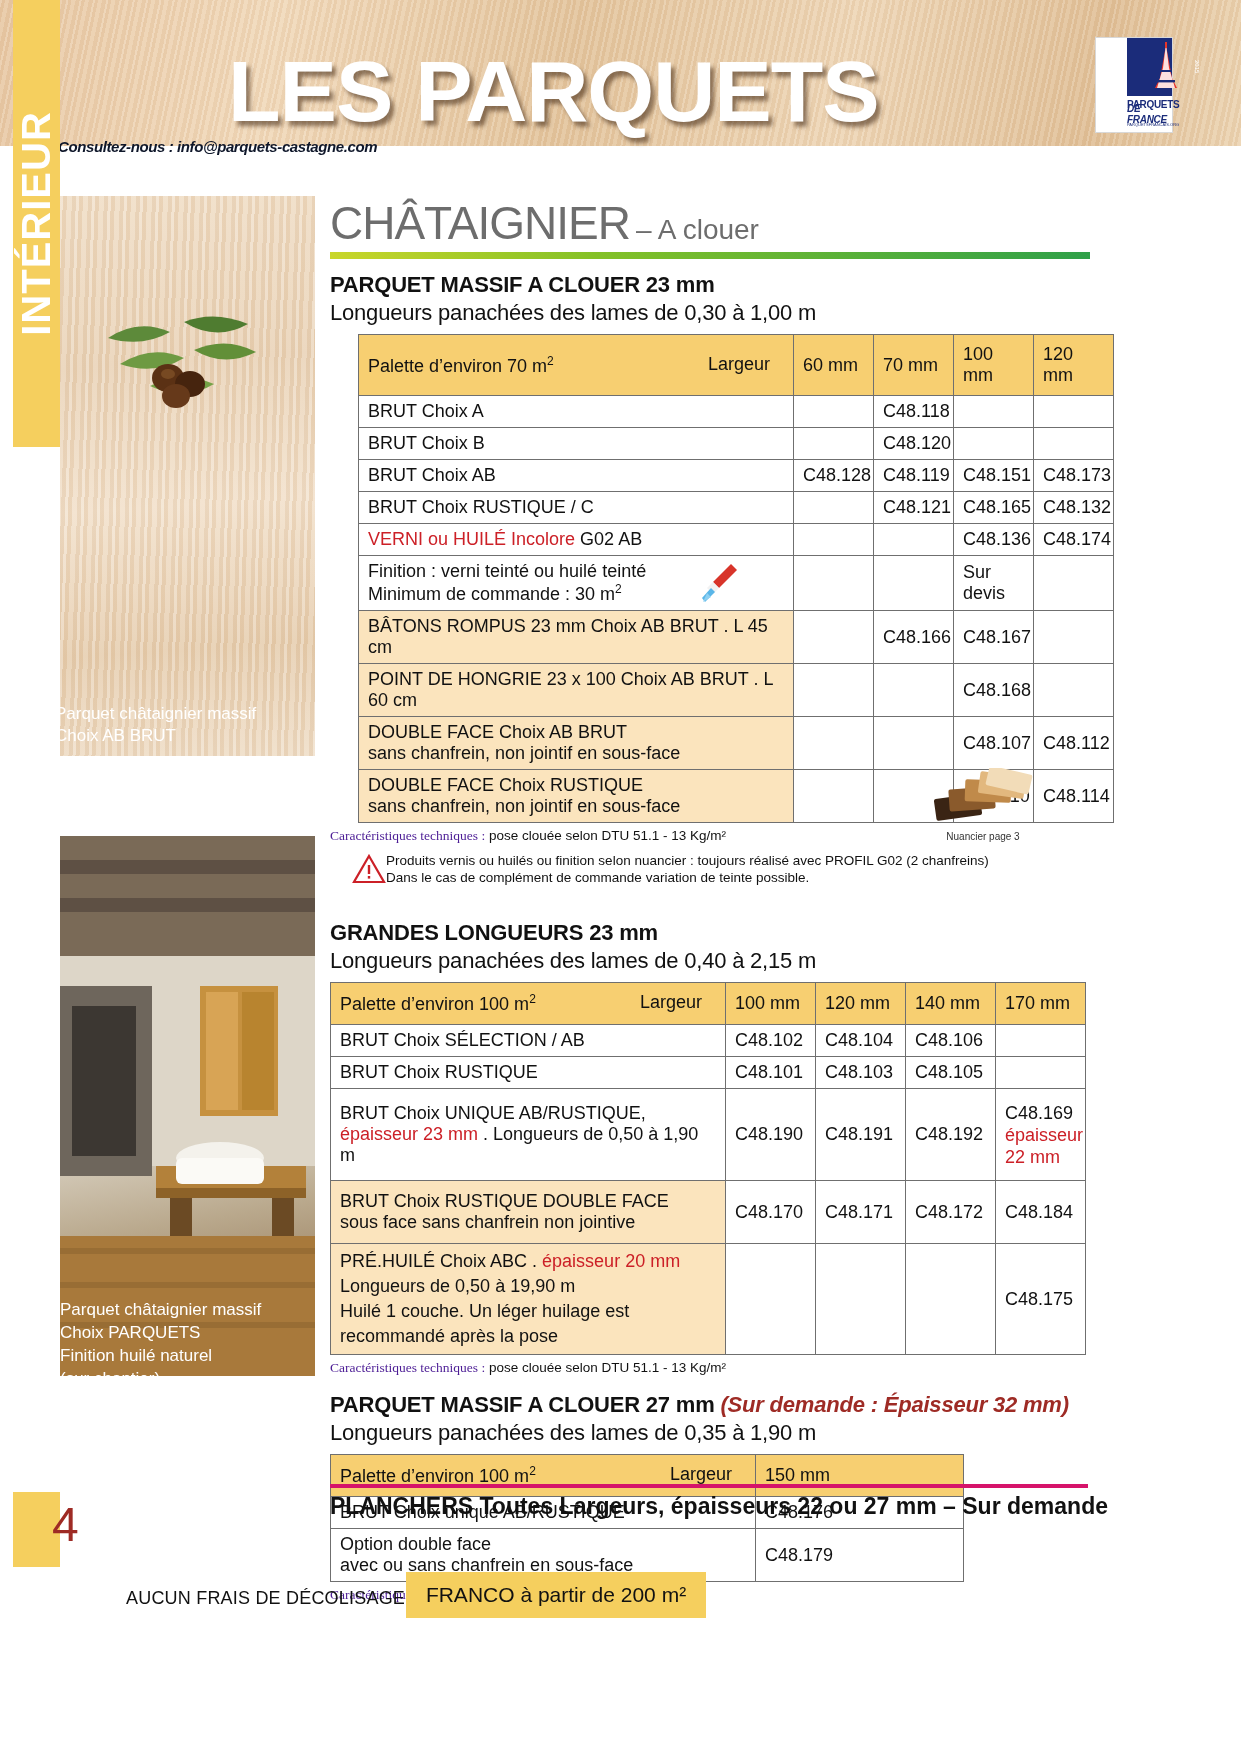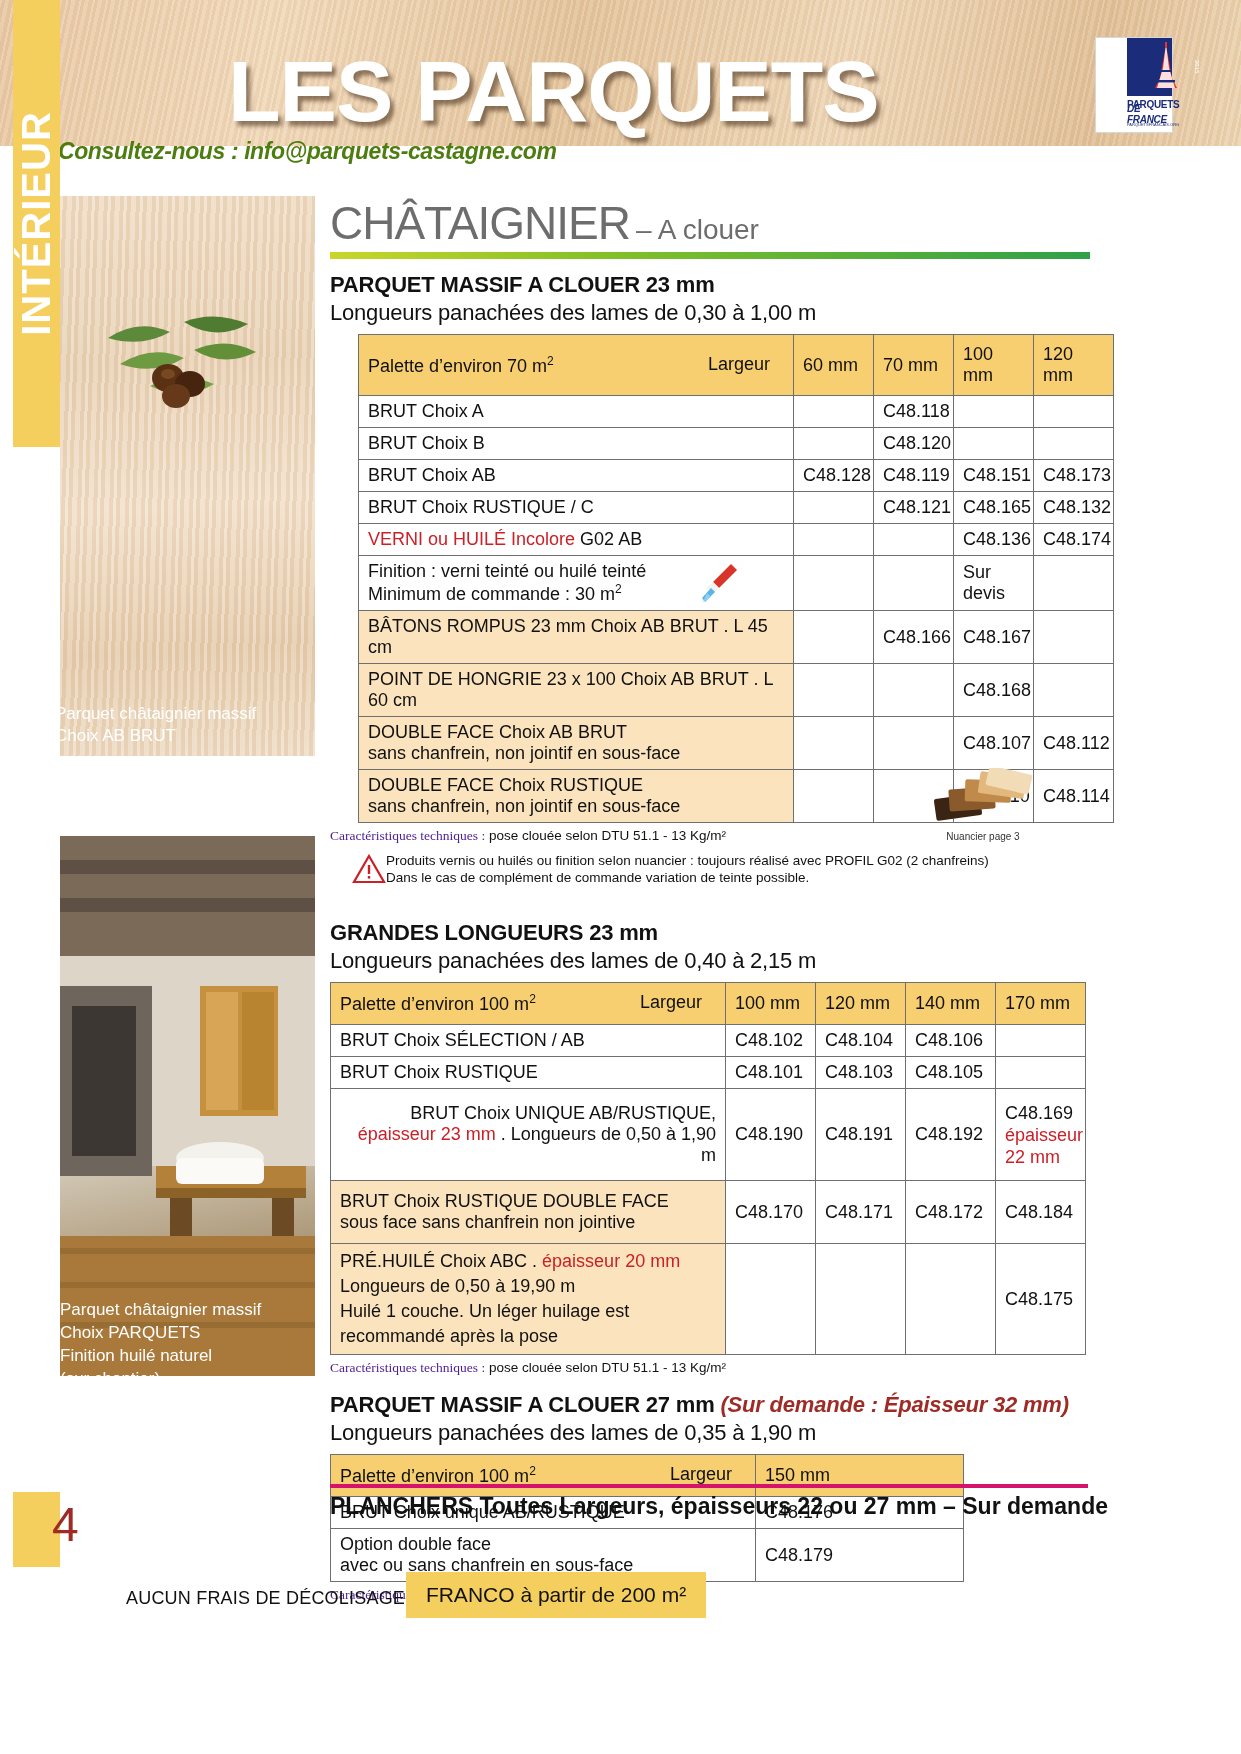--- a/index.html
+++ b/index.html
@@ -41,22 +41,22 @@
   .logo-txt1 { position: absolute; top: 3px; left: 0; width: 100%; text-align: center;
     font-size: 10px; font-weight: 700; color: #1b2c7a; letter-spacing: -0.3px; }
   .logo-txt2 { position: absolute; top: 7px; left: 0; width: 100%; text-align: left;
     font-size: 10px; font-weight: 700; color: #1b2c7a; letter-spacing: -0.3px; font-style: italic; }
   .logo-txt3 { position: absolute; top: 26px; left: 0; width: 100%; text-align: center;
     font-size: 4px; color: #1b2c7a; letter-spacing: 0px; }
 
   .email-line {
     position: absolute; left: 58px; top: 138px;
     font-family: "Liberation Sans", sans-serif;
-    font-size: 23px; font-style: italic; font-weight: 700;
-    color: #4d7c0f; letter-spacing: -0.4px;
+    font-size: 15px; font-style: italic; font-weight: 700;
+    color: #0f172a; letter-spacing: -0.4px;
   }
 
   
   .side-band {
     position: absolute; left: 13px; top: 0; width: 47px; height: 447px;
     background: #f5cf5e;
   }
   .side-text {
     position: absolute; left: 13px; top: 0; width: 47px; height: 447px;
     display: flex; align-items: center; justify-content: center;
@@ -438,21 +438,21 @@
           <td class="code"></td>
         </tr>
         <tr>
           <td>BRUT Choix RUSTIQUE</td>
           <td class="code">C48.101</td>
           <td class="code">C48.103</td>
           <td class="code">C48.105</td>
           <td class="code"></td>
         </tr>
         <tr>
-          <td style="padding-top:14px;padding-bottom:14px;text-align:right;">
+          <td style="padding-top:14px;padding-bottom:14px;">
             <div>BRUT Choix UNIQUE AB/RUSTIQUE,</div>
             <div><span class="red">épaisseur 23 mm</span><span> . Longueurs de 0,50 à 1,90 m</span></div>
           </td>
           <td class="code">C48.190</td>
           <td class="code">C48.191</td>
           <td class="code">C48.192</td>
           <td class="code" style="line-height:22px;">
             <div>C48.169</div>
             <div class="red">épaisseur</div>
             <div class="red">22 mm</div>

